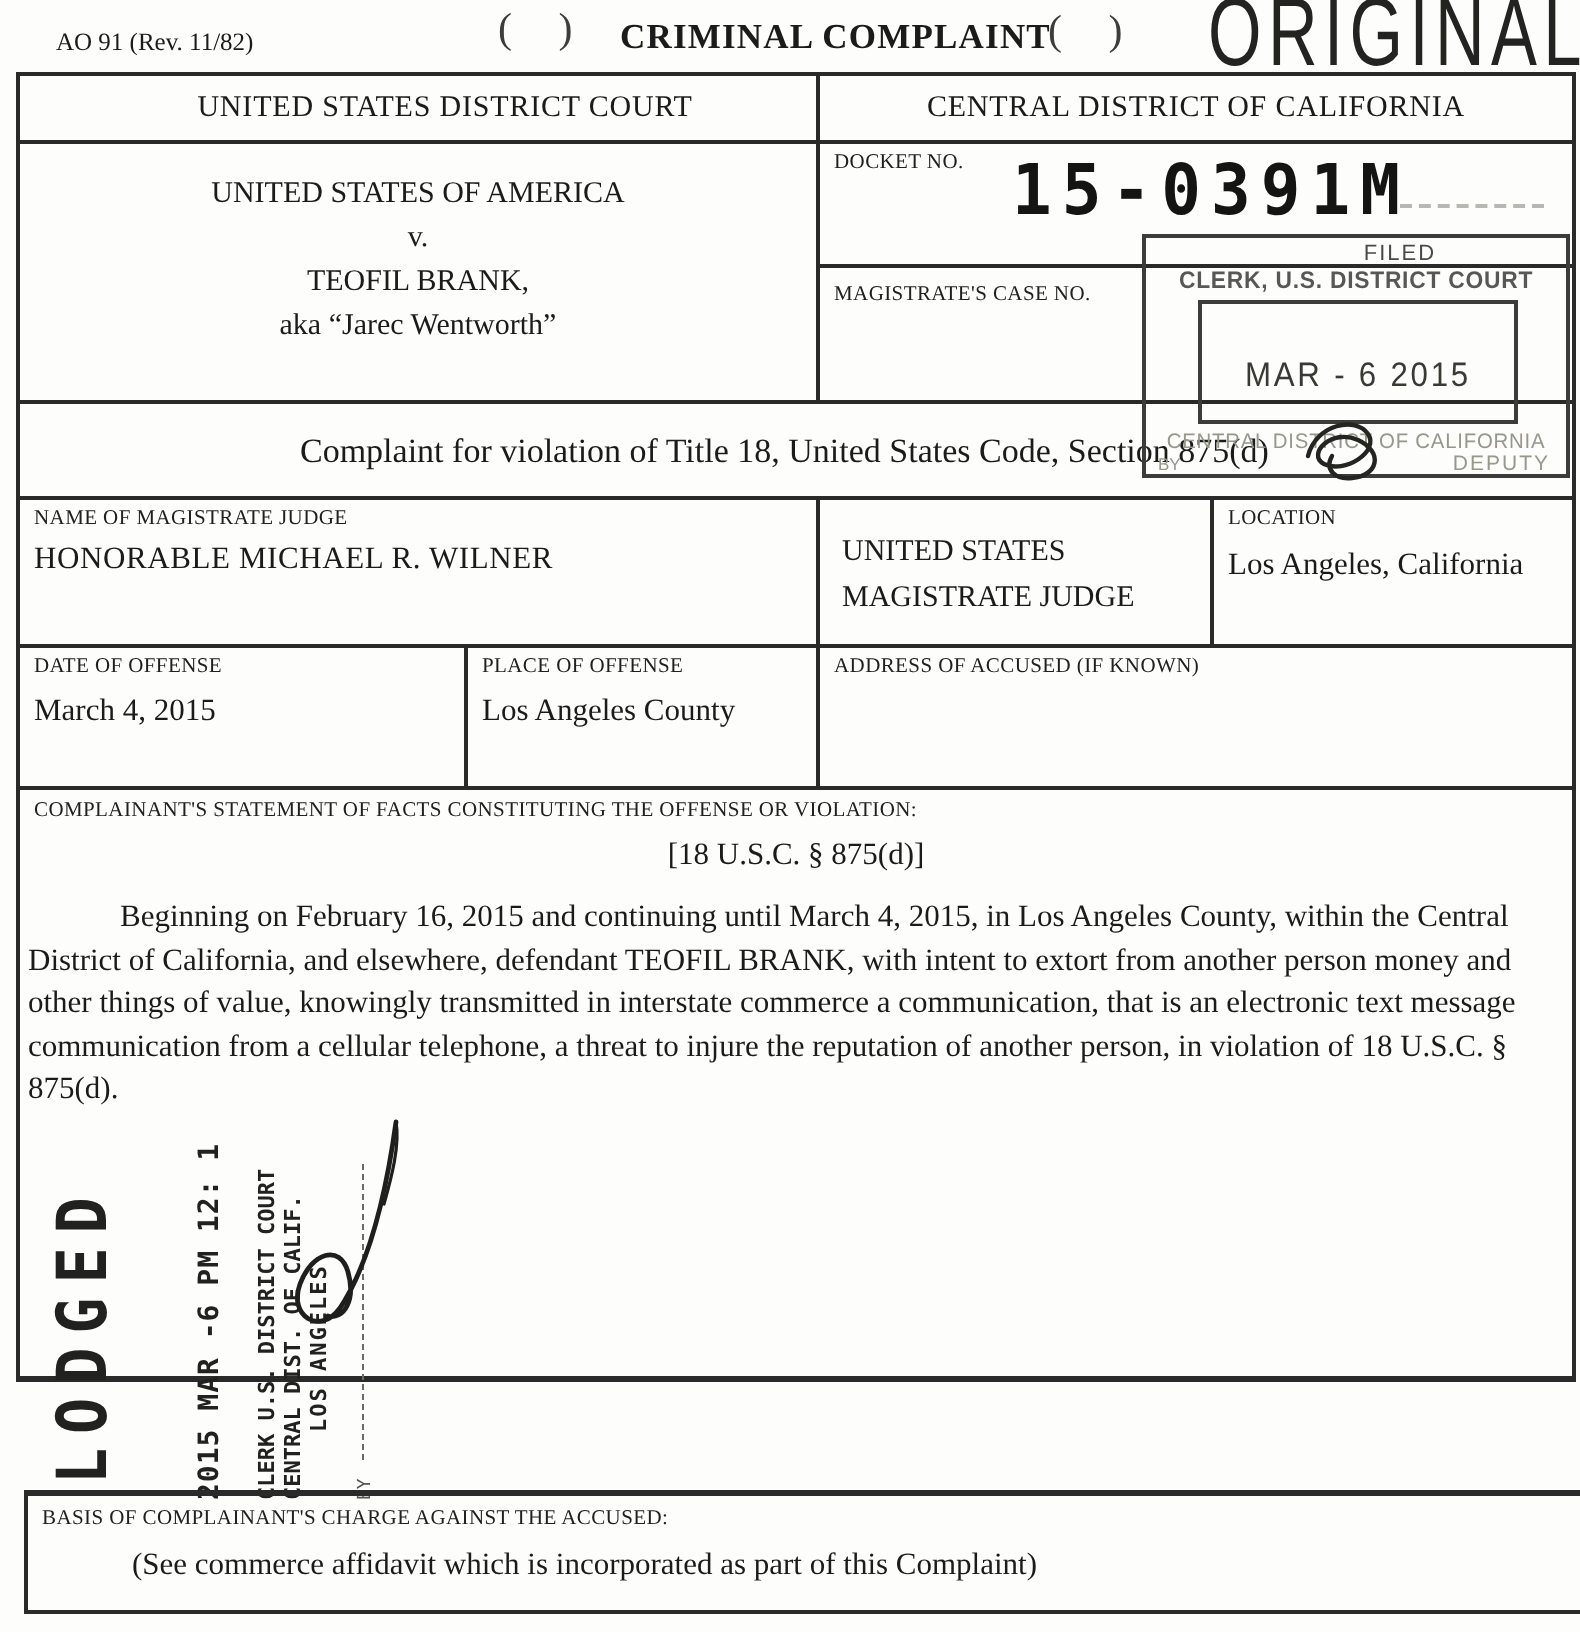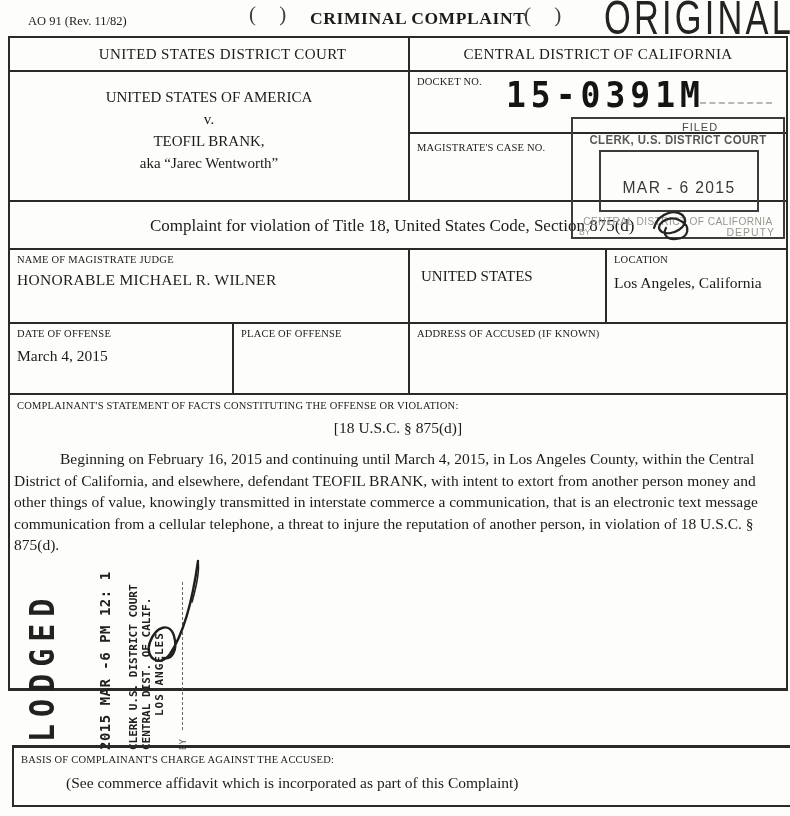--- a/index.html
+++ b/index.html
@@ -84,33 +84,35 @@
     <path d="M6,22 C10,6 30,2 36,11 C42,20 24,31 14,26 C5,21 18,8 31,14 C44,20 41,32 28,33 C20,34 14,29 18,22" fill="none" stroke="#242420" stroke-width="2.2" stroke-linecap="round"></path>
   </svg>
 
   <div class="cell" style="left:8px;top:248px;width:402px;height:76px;">
     <div class="lbl">NAME OF MAGISTRATE JUDGE</div>
     <div class="val" style="margin-top:6px;letter-spacing:.3px;">HONORABLE MICHAEL R. WILNER</div>
   </div>
   <div class="cell" style="left:408px;top:248px;width:199px;height:76px;">
     <div style="font-size:15px;line-height:23px;padding:15px 0 0 11px;">
       <div>UNITED STATES</div>
+      <div>MAGISTRATE JUDGE</div>
     </div>
   </div>
   <div class="cell" style="left:605px;top:248px;width:183px;height:76px;">
     <div class="lbl">LOCATION</div>
     <div class="val" style="margin-top:9px;">Los Angeles, California</div>
   </div>
 
   <div class="cell" style="left:8px;top:322px;width:226px;height:73px;">
     <div class="lbl">DATE OF OFFENSE</div>
     <div class="val" style="margin-top:8px;">March 4, 2015</div>
   </div>
   <div class="cell" style="left:232px;top:322px;width:178px;height:73px;">
     <div class="lbl">PLACE OF OFFENSE</div>
+    <div class="val" style="margin-top:8px;">Los Angeles County</div>
   </div>
   <div class="cell" style="left:408px;top:322px;width:380px;height:73px;">
     <div class="lbl">ADDRESS OF ACCUSED (IF KNOWN)</div>
     <div class="val"></div>
   </div>
 
   <div class="cell" style="left:8px;top:393px;width:780px;height:298px;border-bottom-width:3px;">
     <div class="lbl" style="padding-top:5px;">COMPLAINANT'S STATEMENT OF FACTS CONSTITUTING THE OFFENSE OR VIOLATION:</div>
     <div class="center" style="font-size:15.5px;margin-top:8px;">[18 U.S.C. § 875(d)]</div>
     <div style="font-size:15.5px;line-height:21.5px;margin:11px 4px 0 4px;text-indent:46px;">Beginning on February 16, 2015 and continuing until March 4, 2015, in Los Angeles County, within the Central District of California, and elsewhere, defendant TEOFIL BRANK, with intent to extort from another person money and other things of value, knowingly transmitted in interstate commerce a communication, that is an electronic text message communication from a cellular telephone, a threat to injure the reputation of another person, in violation of 18 U.S.C. § 875(d).</div>

